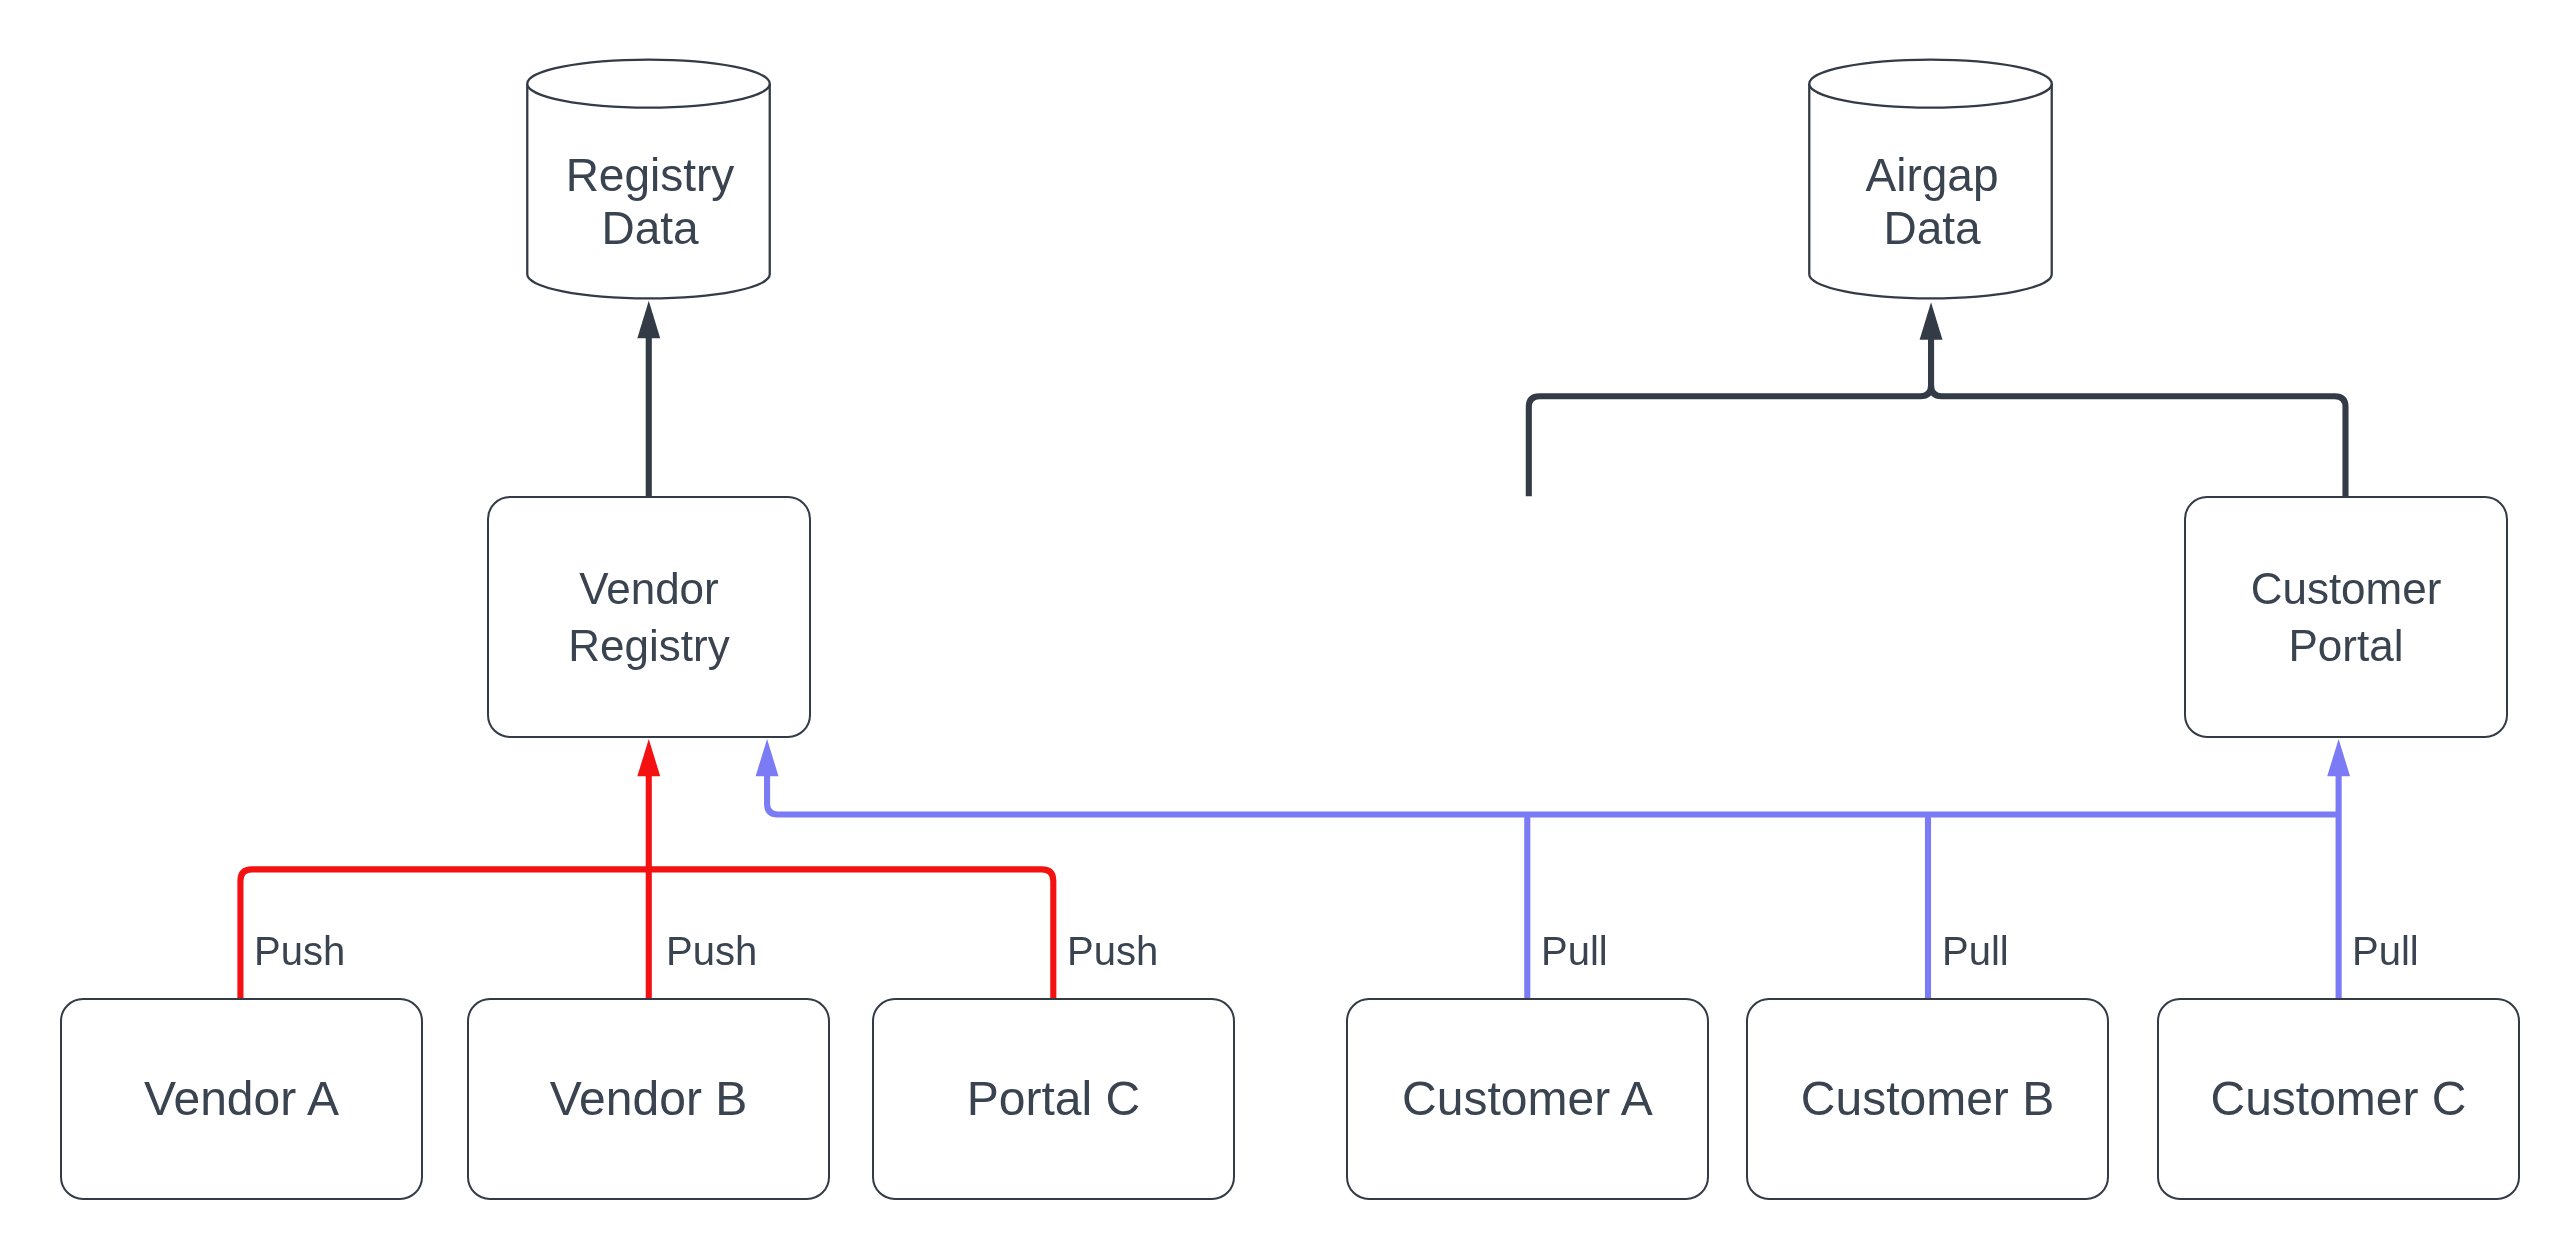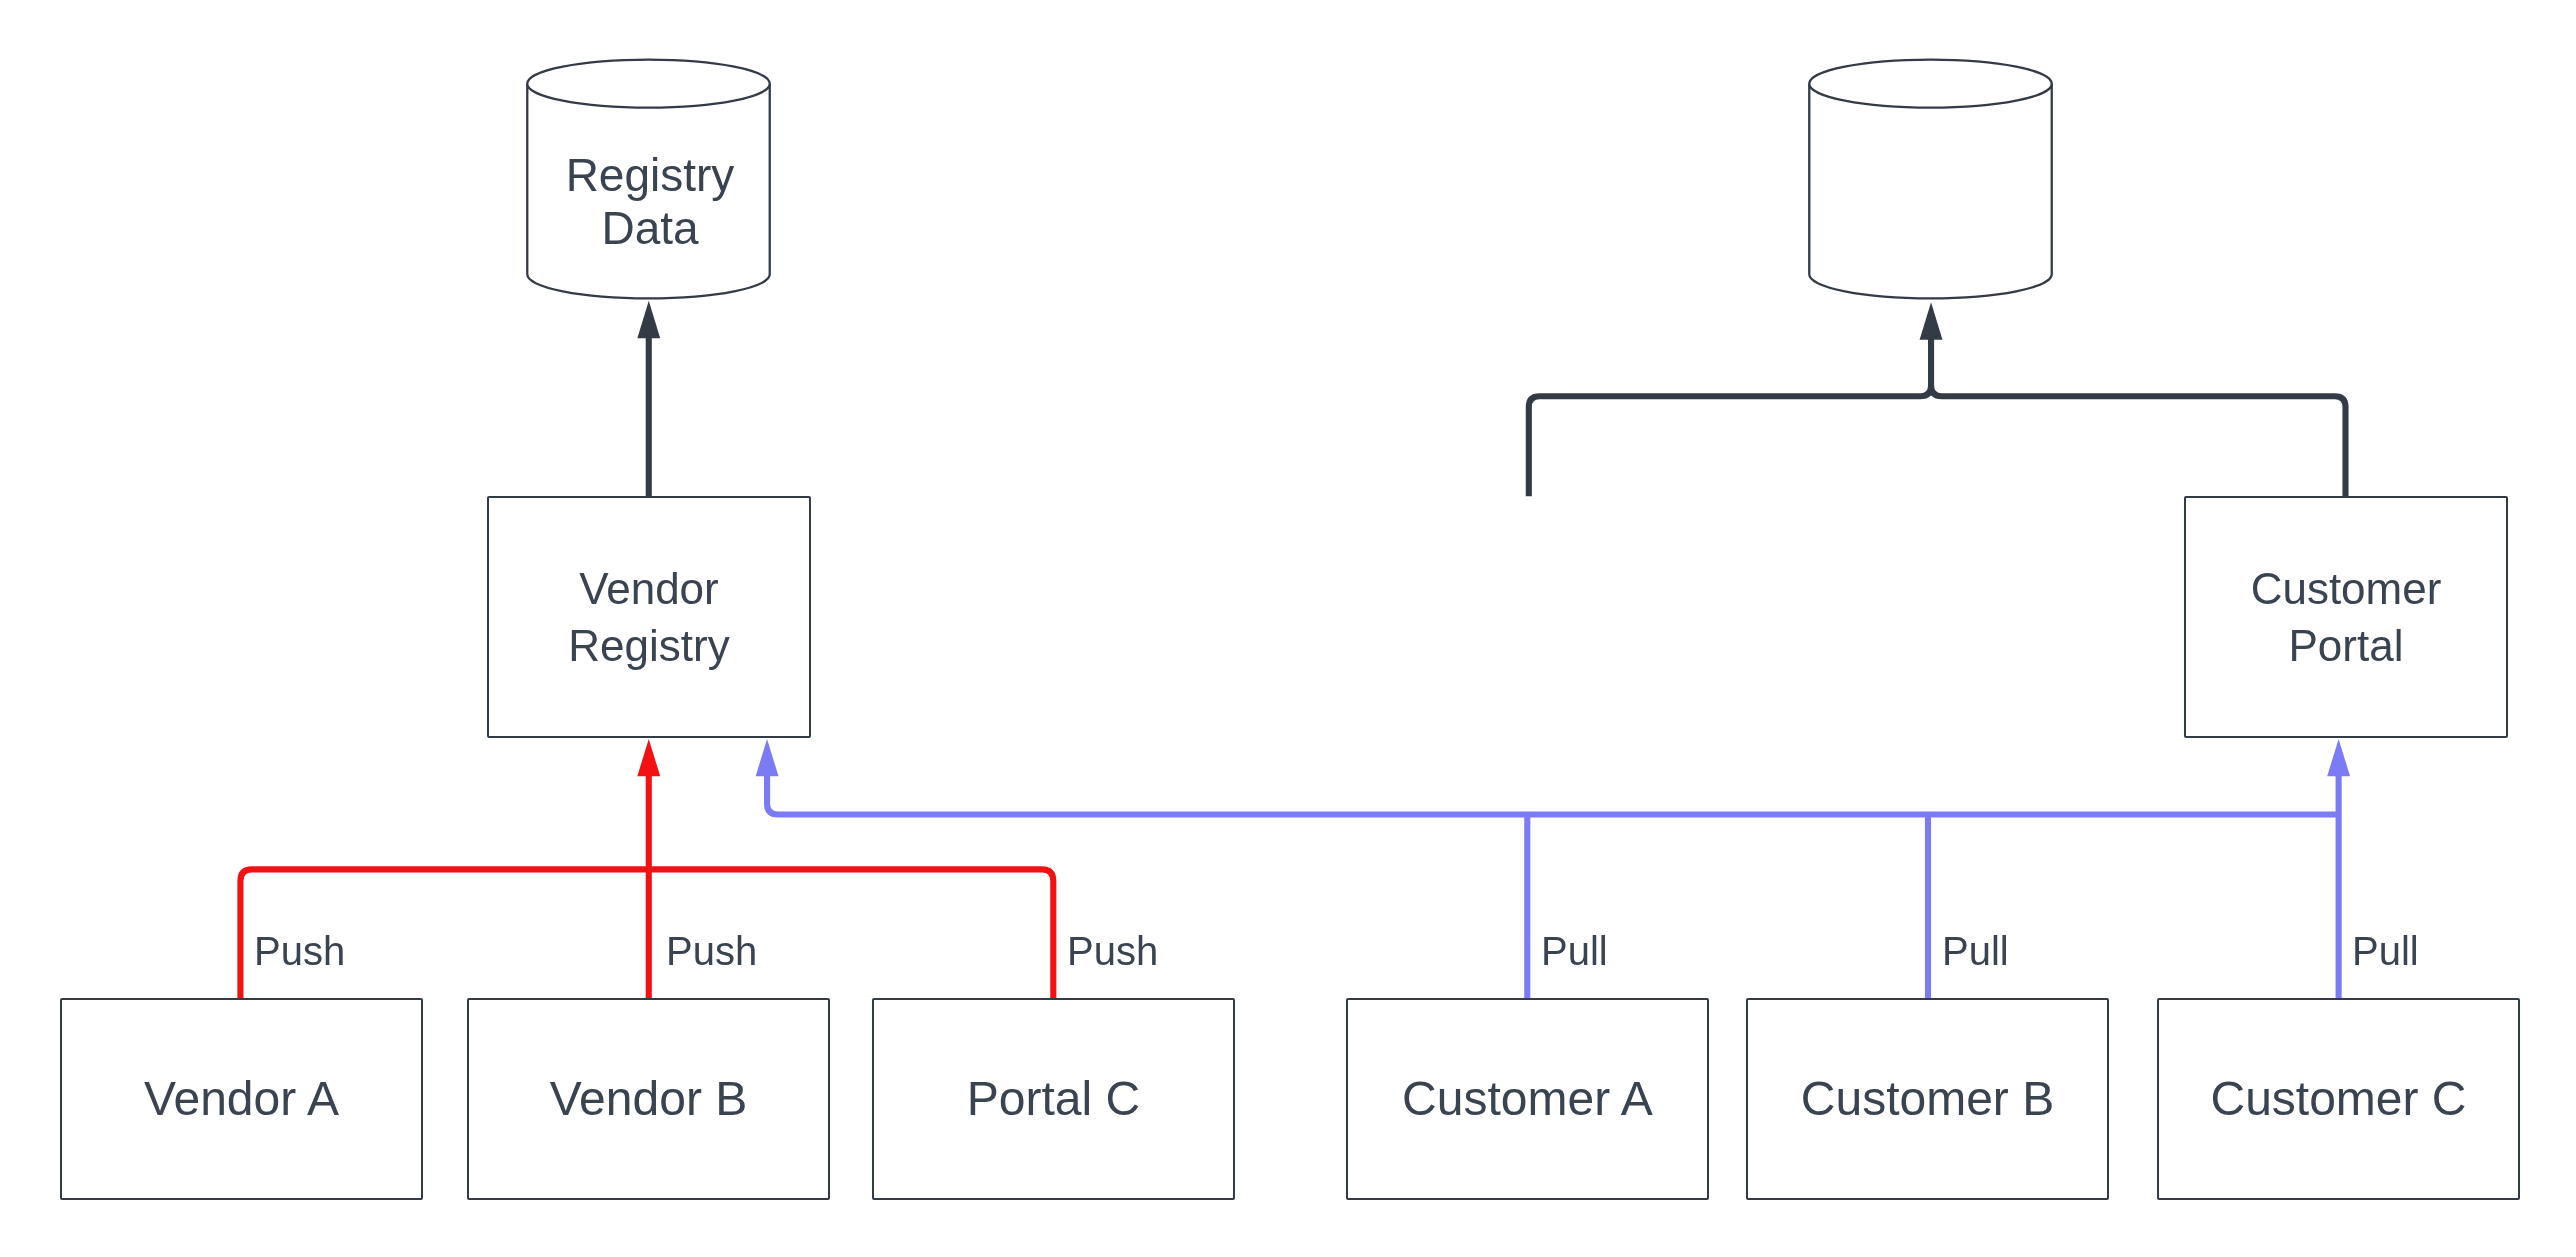--- a/index.html
+++ b/index.html
@@ -32,21 +32,21 @@
   .edge-pull  { stroke: var(--pull, #7b7bf6); }
   .head-dark  { fill: var(--ink, #333b47); }
   .head-push  { fill: var(--push, #f31111); }
   .head-pull  { fill: var(--pull, #7b7bf6); }
 
   .node {
     position: absolute;
     box-sizing: border-box;
     background: #ffffff;
     border: 2.3px solid var(--ink, #333b47);
-    border-radius: 2px;
+    border-radius: 23px;
     display: flex;
     align-items: center;
     justify-content: center;
     text-align: center;
     color: var(--text, #3a4350);
   }
   .service {
     width: 324px;
     height: 242px;
     top: 496px;
@@ -133,20 +133,21 @@
       <ellipse class="cyl-stroke" cx="160.5" cy="35" rx="159" ry="31.5"></ellipse>
     </svg>
     <div class="cylinder-label">Registry Data</div>
   </div>
 
   <div class="cylinder" style="left:1808px">
     <svg width="245" height="244" viewBox="0 0 321 320">
       <path class="cyl-stroke" d="M 1.5 35 L 1.5 285 A 159 31.5 0 0 0 319.5 285 L 319.5 35"></path>
       <ellipse class="cyl-stroke" cx="160.5" cy="35" rx="159" ry="31.5"></ellipse>
     </svg>
+    <div class="cylinder-label">Airgap Data</div>
   </div>
 
   <div class="node service" style="left:487px">
     <span>Vendor Registry</span>
   </div>
   <div class="node service" style="left:2184px">
     <span>Customer Portal</span>
   </div>
 
   <div class="node actor" style="left:60px">

